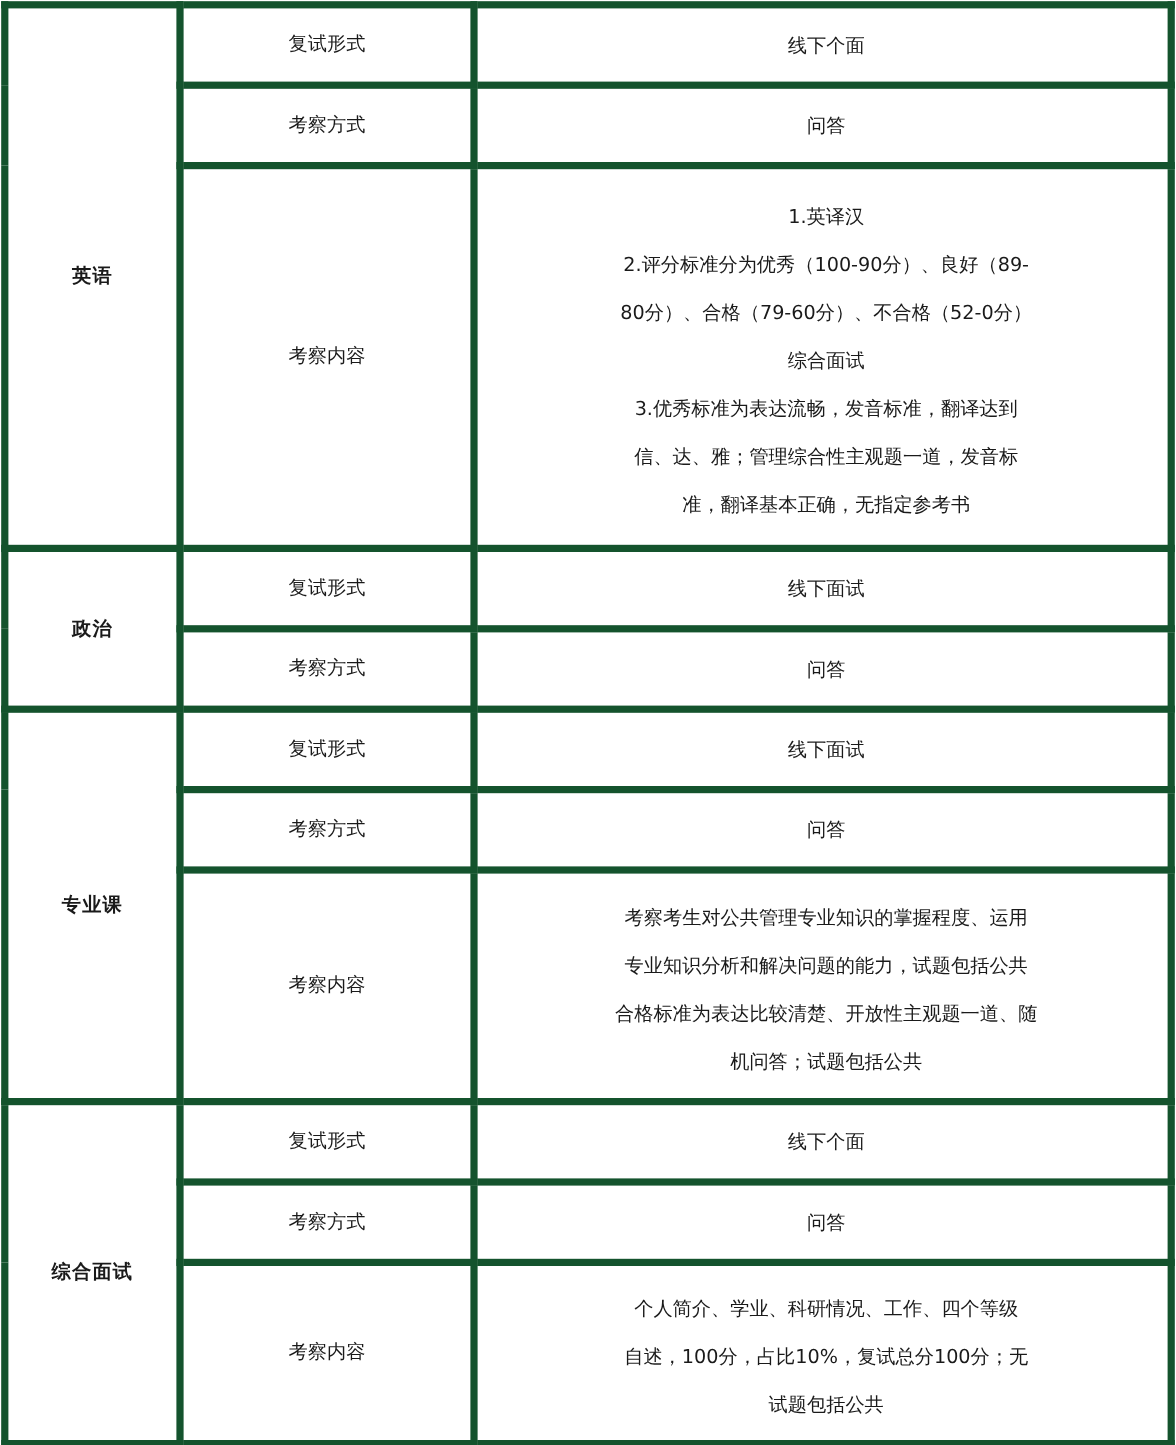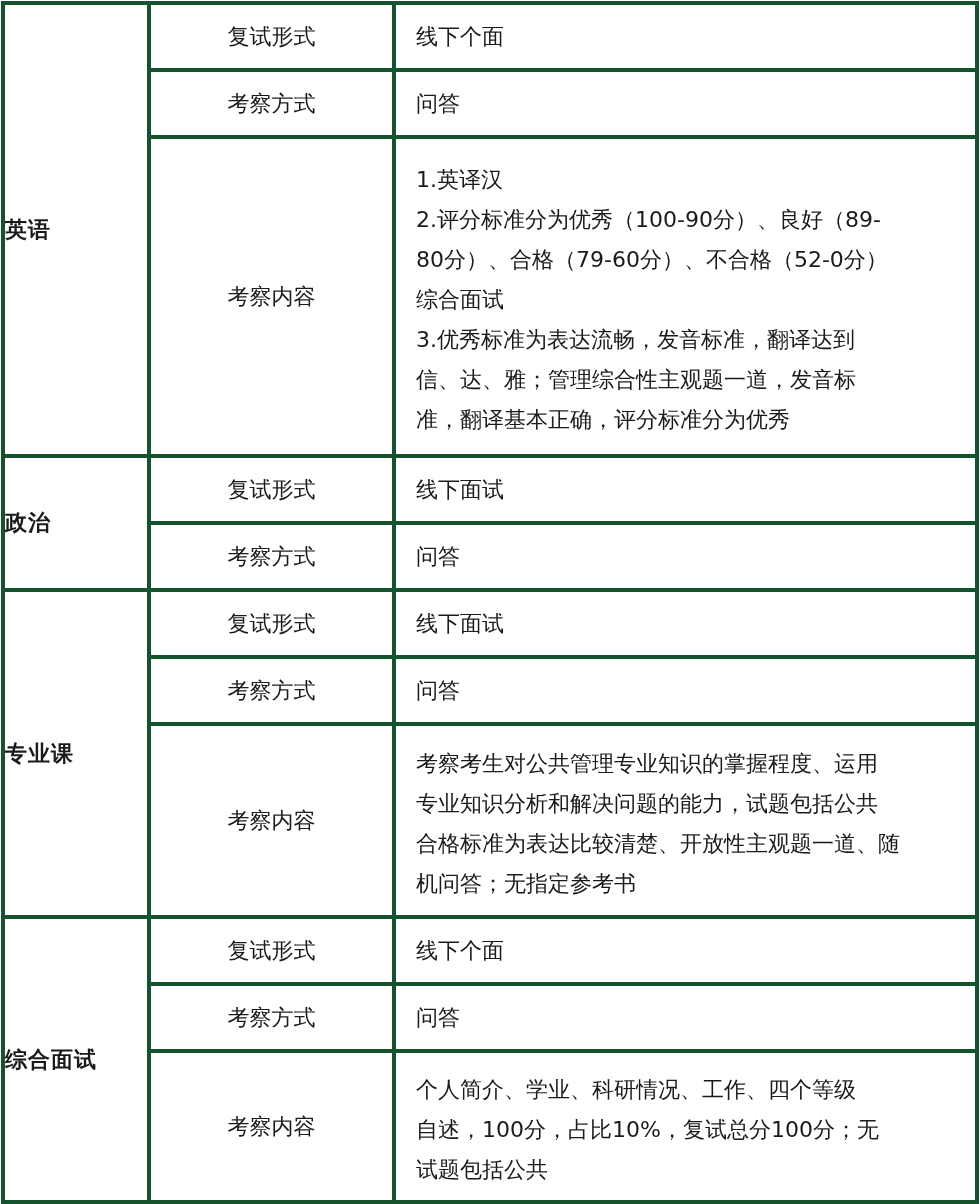--- a/index.html
+++ b/index.html
@@ -5,37 +5,38 @@
     * { box-sizing: border-box; margin: 0; padding: 0; }
     html, body { width: 980px; height: 1204px; background: #ffffff; overflow: hidden; }
     body { font-family: "DejaVu Sans", "Liberation Sans", sans-serif; color: #1a1a1a; }
     table.grid {
       position: absolute; left: 1px; top: 1px;
       width: 978px; height: 1202px;
       border-collapse: collapse;
       table-layout: fixed;
     }
     table.grid td {
-      border: 4px solid #14532d;
-      font-size: 22px;
+      border: 6px solid #14532d;
+      font-size: 16px;
       vertical-align: middle;
     }
     td.subject {
       width: 146px;
+      text-align: center;
       font-weight: bold;
       font-size: 21px;
       letter-spacing: 1px;
     }
     td.label {
       width: 245px;
       text-align: center;
       font-weight: normal;
     }
     td.value {
-      text-align: left;
+      text-align: center;
       padding: 0 14px 0 20px;
       line-height: 40px;
     }
     td.multi { padding-top: 6px; padding-bottom: 0; }
     .line { display: block; white-space: nowrap; }
   </style>
 </head>
 <body>
 
 <table class="grid">
@@ -57,21 +58,21 @@
     </tr>
     <tr style="height:319px">
       <td class="label">考察内容</td>
       <td class="value multi">
         <span class="line">1.英译汉</span>
         <span class="line">2.评分标准分为优秀（100-90分）、良好（89-</span>
         <span class="line">80分）、合格（79-60分）、不合格（52-0分）</span>
         <span class="line">综合面试</span>
         <span class="line">3.优秀标准为表达流畅，发音标准，翻译达到</span>
         <span class="line">信、达、雅；管理综合性主观题一道，发音标</span>
-        <span class="line">准，翻译基本正确，评分标准分为优秀</span>
+        <span class="line">准，翻译基本正确，无指定参考书</span>
       </td>
     </tr>
 
     <tr style="height:67px">
       <td class="subject" rowspan="2">政治</td>
       <td class="label">复试形式</td>
       <td class="value">线下面试</td>
     </tr>
     <tr style="height:67px">
       <td class="label">考察方式</td>
@@ -86,21 +87,21 @@
     <tr style="height:67px">
       <td class="label">考察方式</td>
       <td class="value">问答</td>
     </tr>
     <tr style="height:193px">
       <td class="label">考察内容</td>
       <td class="value multi">
         <span class="line">考察考生对公共管理专业知识的掌握程度、运用</span>
         <span class="line">专业知识分析和解决问题的能力，试题包括公共</span>
         <span class="line">合格标准为表达比较清楚、开放性主观题一道、随</span>
-        <span class="line">机问答；无指定参考书</span>
+        <span class="line">机问答；试题包括公共</span>
       </td>
     </tr>
 
     <tr style="height:67px">
       <td class="subject" rowspan="3">综合面试</td>
       <td class="label">复试形式</td>
       <td class="value">线下个面</td>
     </tr>
     <tr style="height:67px">
       <td class="label">考察方式</td>

